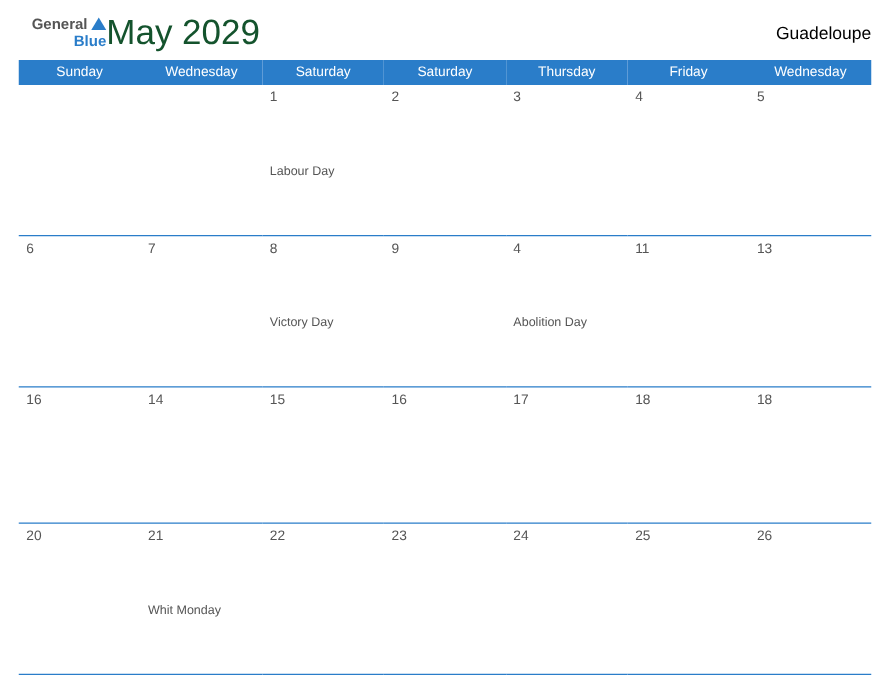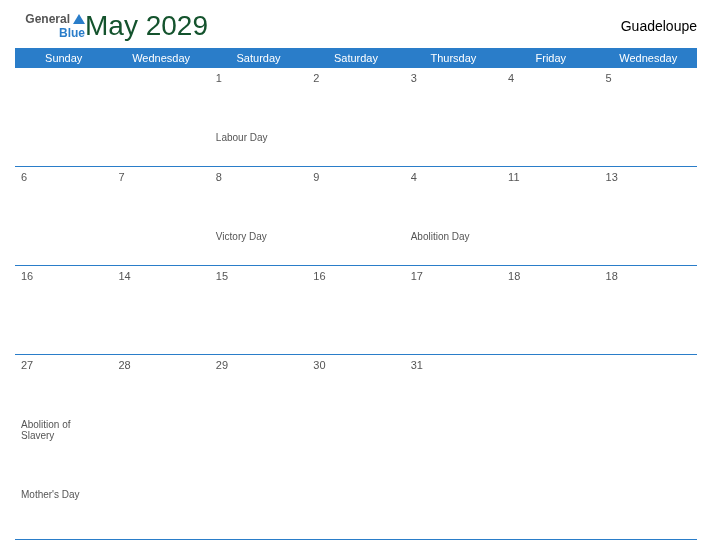--- a/index.html
+++ b/index.html
@@ -182,34 +182,37 @@
           </td>
           <td>
             <span class="day-number">18</span>
           </td>
           <td>
             <span class="day-number">18</span>
           </td>
         </tr>
         <tr>
           <td>
-            <span class="day-number">27</span>
-            <span class="holiday-name">Abolition of Slavery</span>
-            <span class="holiday-name">Mother's Day</span>
-          </td>
-          <td>
-            <span class="day-number">28</span>
-          </td>
-          <td>
-            <span class="day-number">29</span>
-          </td>
-          <td>
-            <span class="day-number">30</span>
-          </td>
-          <td>
-            <span class="day-number">31</span>
-          </td>
-          <td class="empty-cell"></td>
-          <td class="empty-cell"></td>
+            <span class="day-number">20</span>
+          </td>
+          <td>
+            <span class="day-number">21</span>
+            <span class="holiday-name">Whit Monday</span>
+          </td>
+          <td>
+            <span class="day-number">22</span>
+          </td>
+          <td>
+            <span class="day-number">23</span>
+          </td>
+          <td>
+            <span class="day-number">24</span>
+          </td>
+          <td>
+            <span class="day-number">25</span>
+          </td>
+          <td>
+            <span class="day-number">26</span>
+          </td>
         </tr>
       </tbody>
   </table>
 </div>
 
 </body></html>

